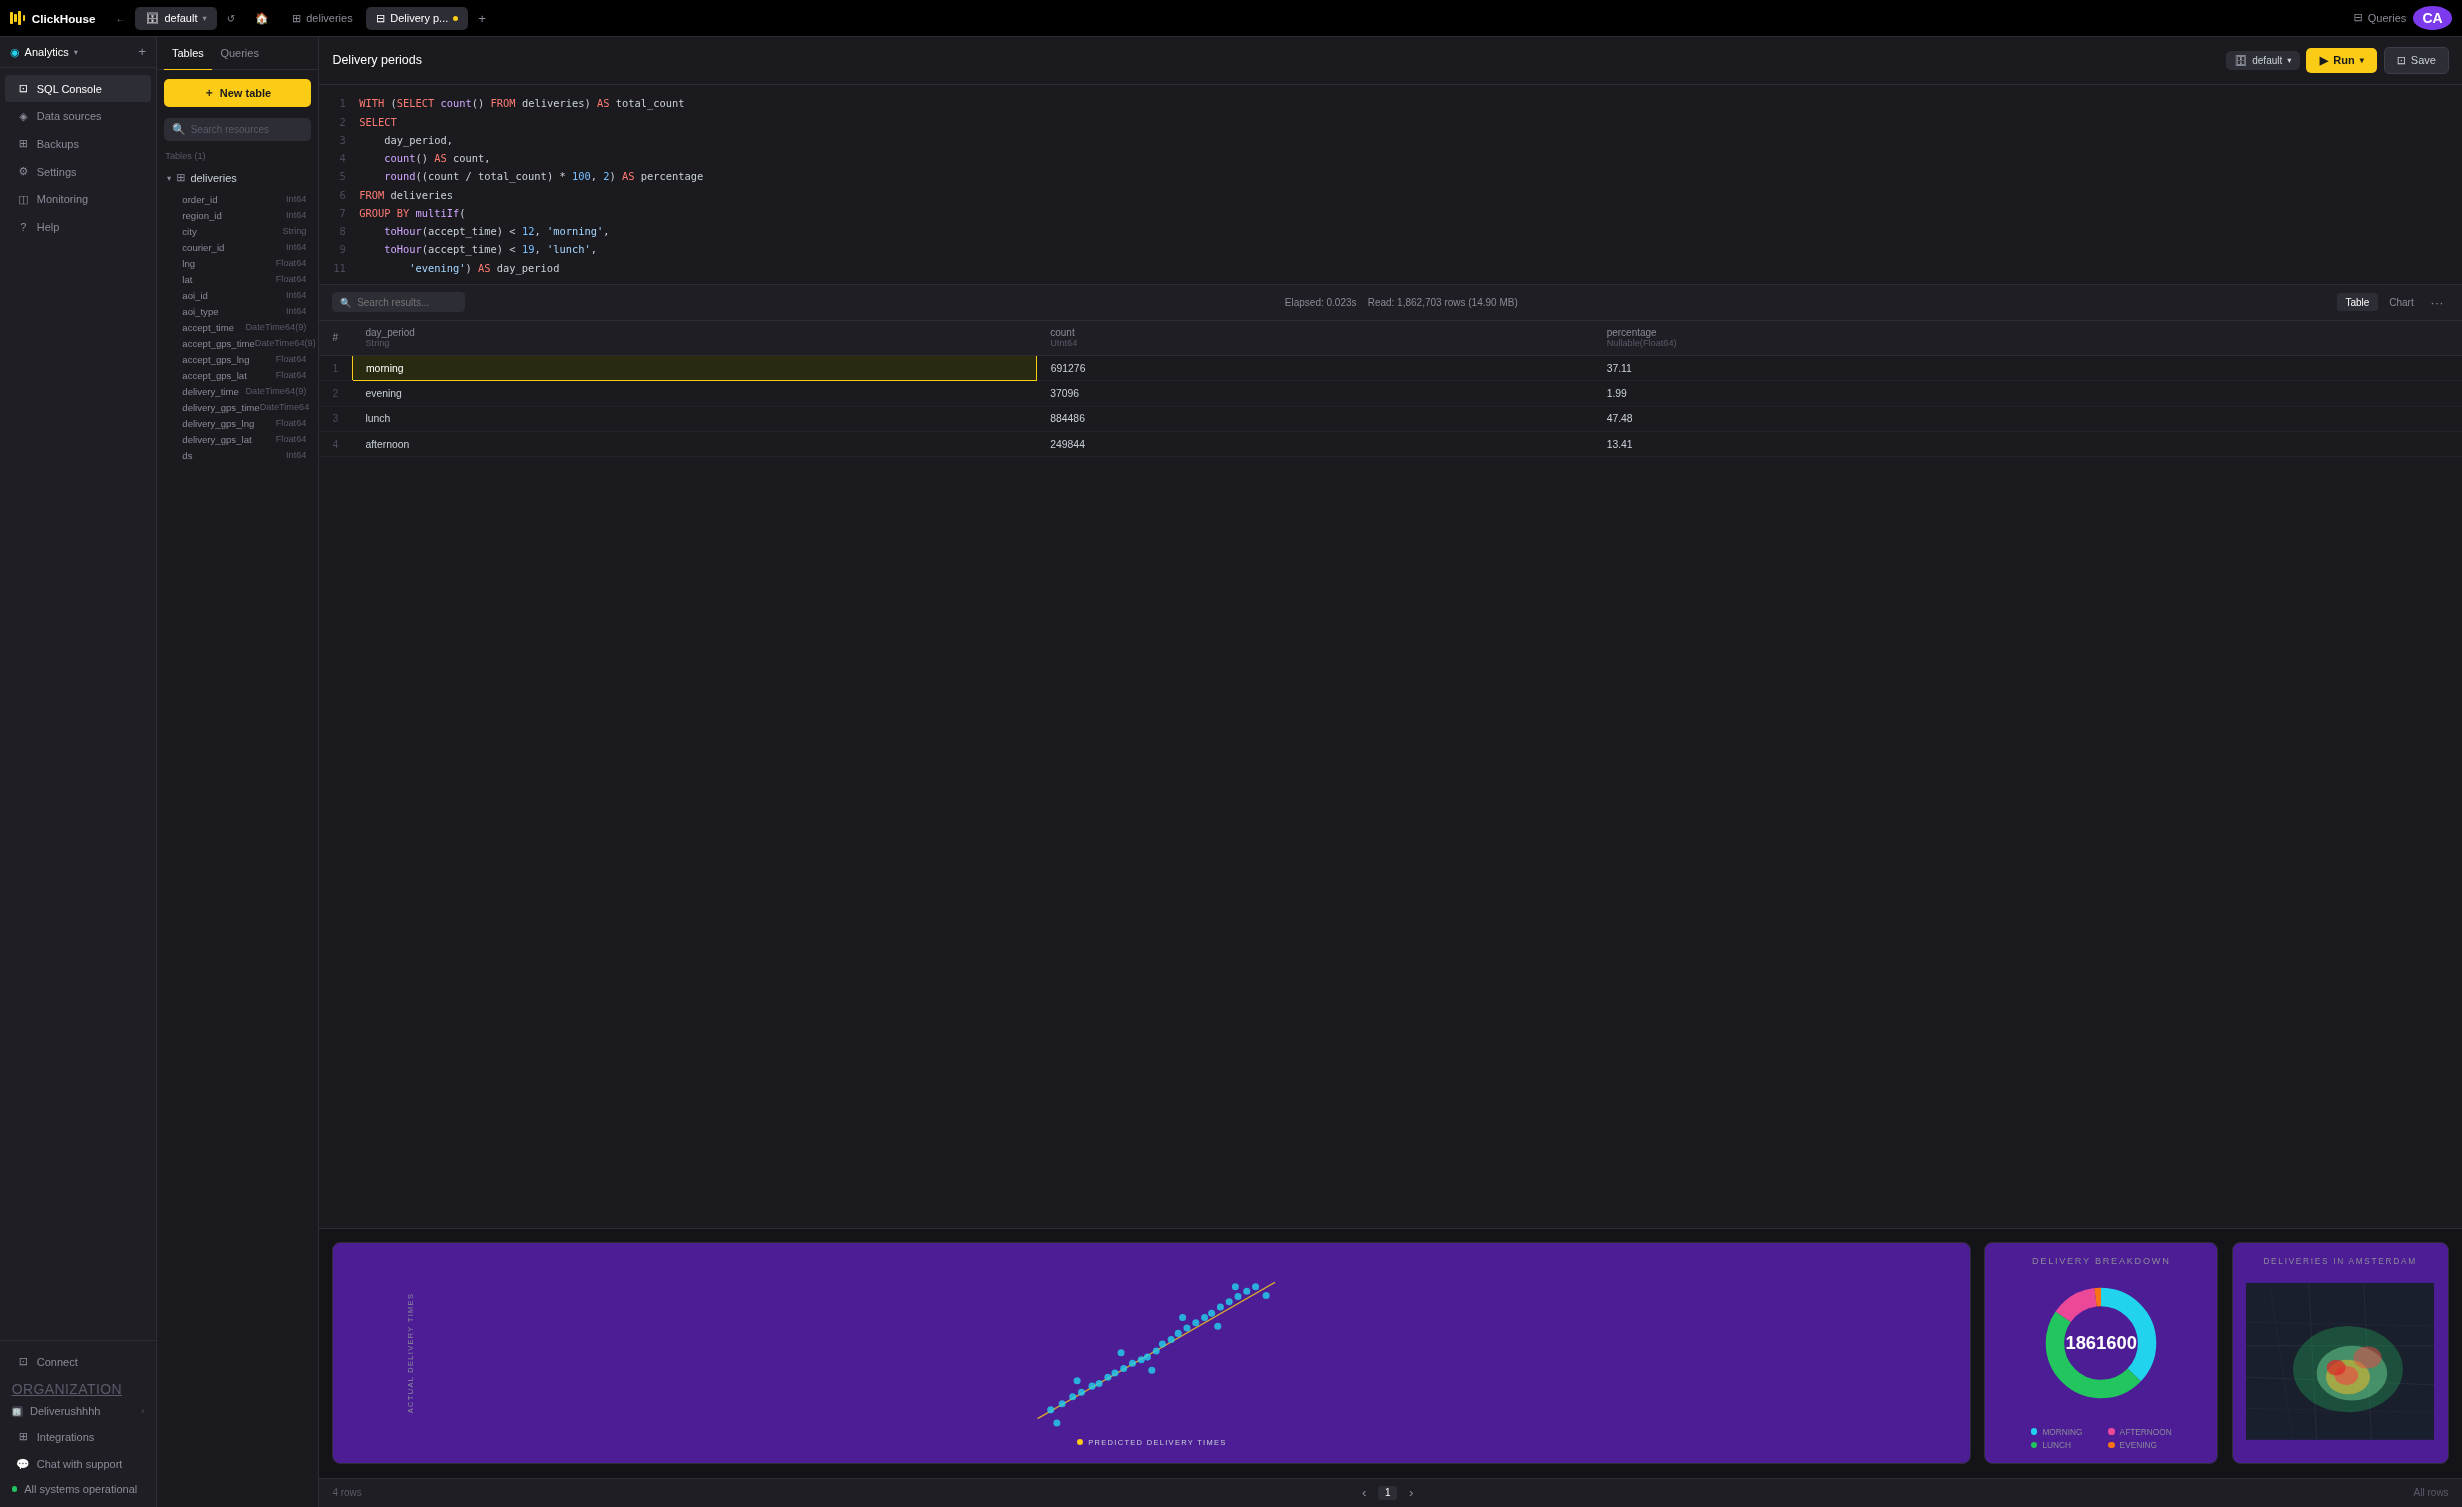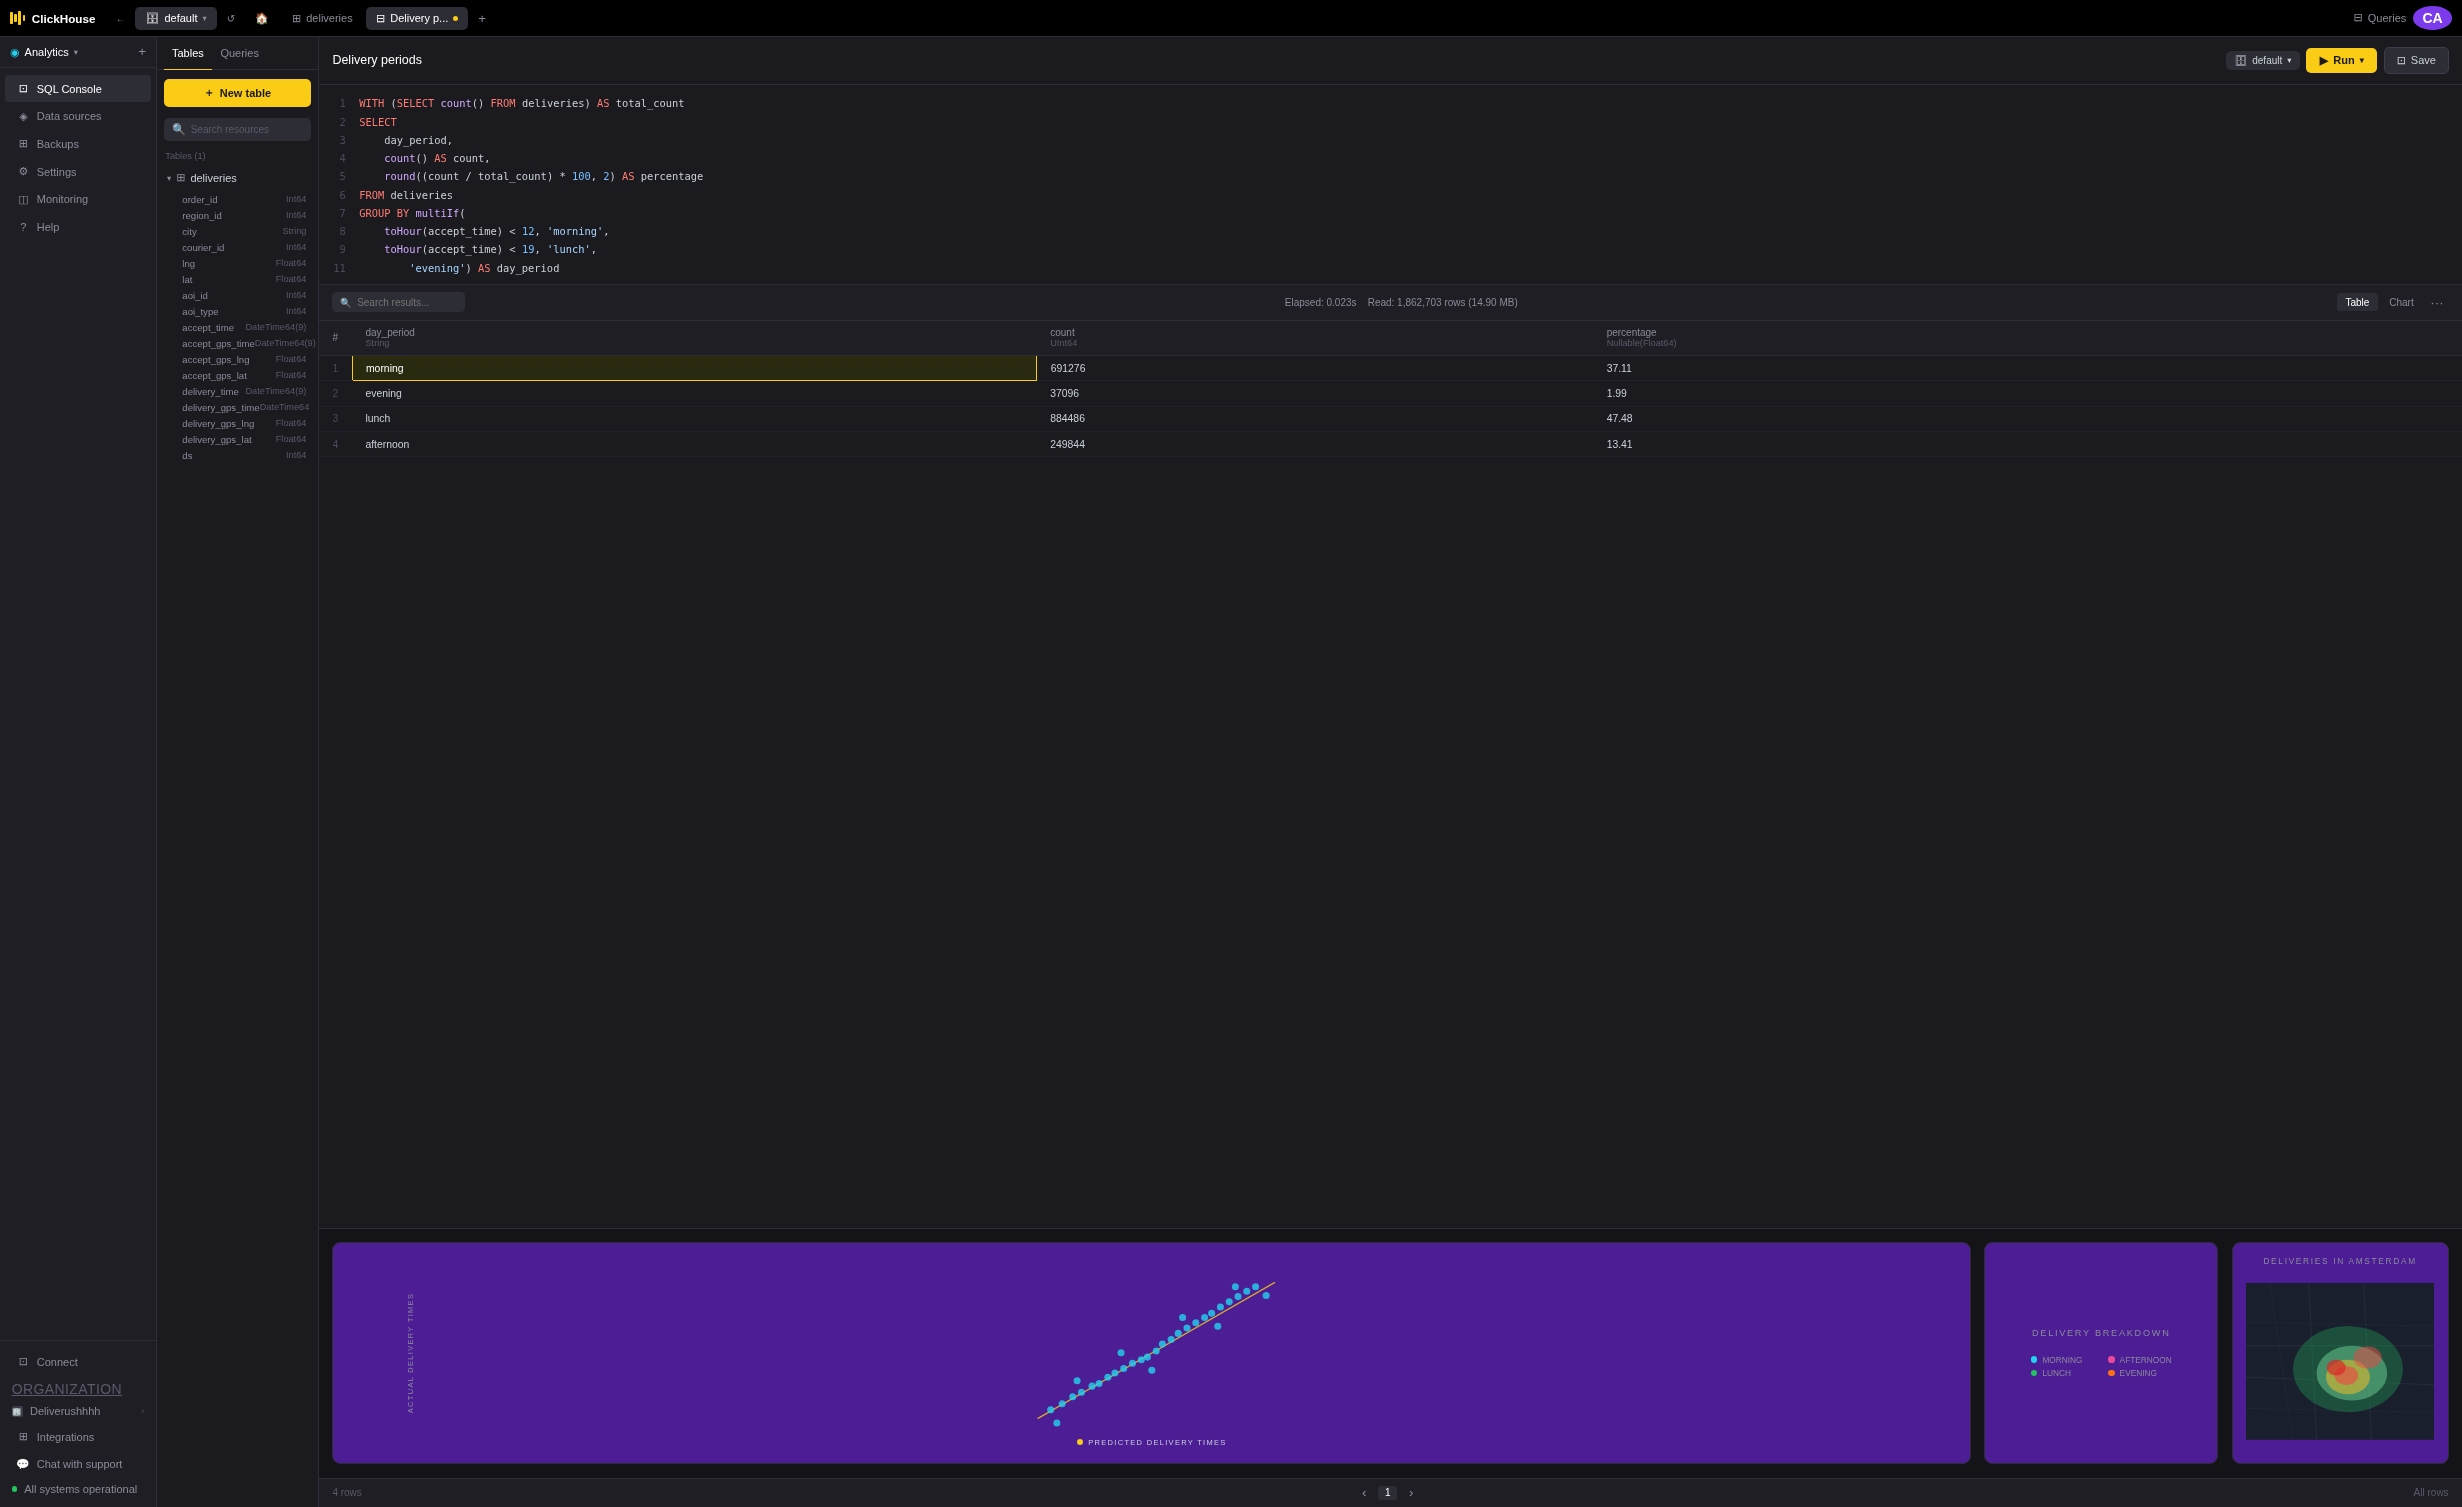--- a/index.html
+++ b/index.html
@@ -1040,20 +1040,32 @@
           </svg>
           <div class="scatter-x-label">
             <div class="x-dot"></div>
             <span>PREDICTED DELIVERY TIMES</span>
           </div>
         </div>
       </div>
 
       <div class="chart-card donut-card">
         <div class="donut-title">DELIVERY BREAKDOWN</div>
+        <div class="donut-wrapper">
+          <svg viewBox="0 0 160 160" width="134" height="134">
+
+            <circle cx="80" cy="80" r="55" fill="none" stroke="#22d3ee" stroke-width="22" stroke-dasharray="128.2 217.2" stroke-dashoffset="0" transform="rotate(-90 80 80)"></circle>
+            <circle cx="80" cy="80" r="55" fill="none" stroke="#22c55e" stroke-width="22" stroke-dasharray="163.9 181.5" stroke-dashoffset="-128.2" transform="rotate(-90 80 80)"></circle>
+            <circle cx="80" cy="80" r="55" fill="none" stroke="#ec4899" stroke-width="22" stroke-dasharray="46.3 299.1" stroke-dashoffset="-292.1" transform="rotate(-90 80 80)"></circle>
+            <circle cx="80" cy="80" r="55" fill="none" stroke="#f97316" stroke-width="22" stroke-dasharray="6.9 338.5" stroke-dashoffset="-338.4" transform="rotate(-90 80 80)"></circle>
+          </svg>
+          <div class="donut-center">
+            <div class="donut-value">1861600</div>
+          </div>
+        </div>
         <div class="donut-legend">
           <div class="legend-item">
             <div class="legend-dot" style="background:#22d3ee"></div>
             <span>MORNING</span>
           </div>
           <div class="legend-item">
             <div class="legend-dot" style="background:#ec4899"></div>
             <span>AFTERNOON</span>
           </div>
           <div class="legend-item">

